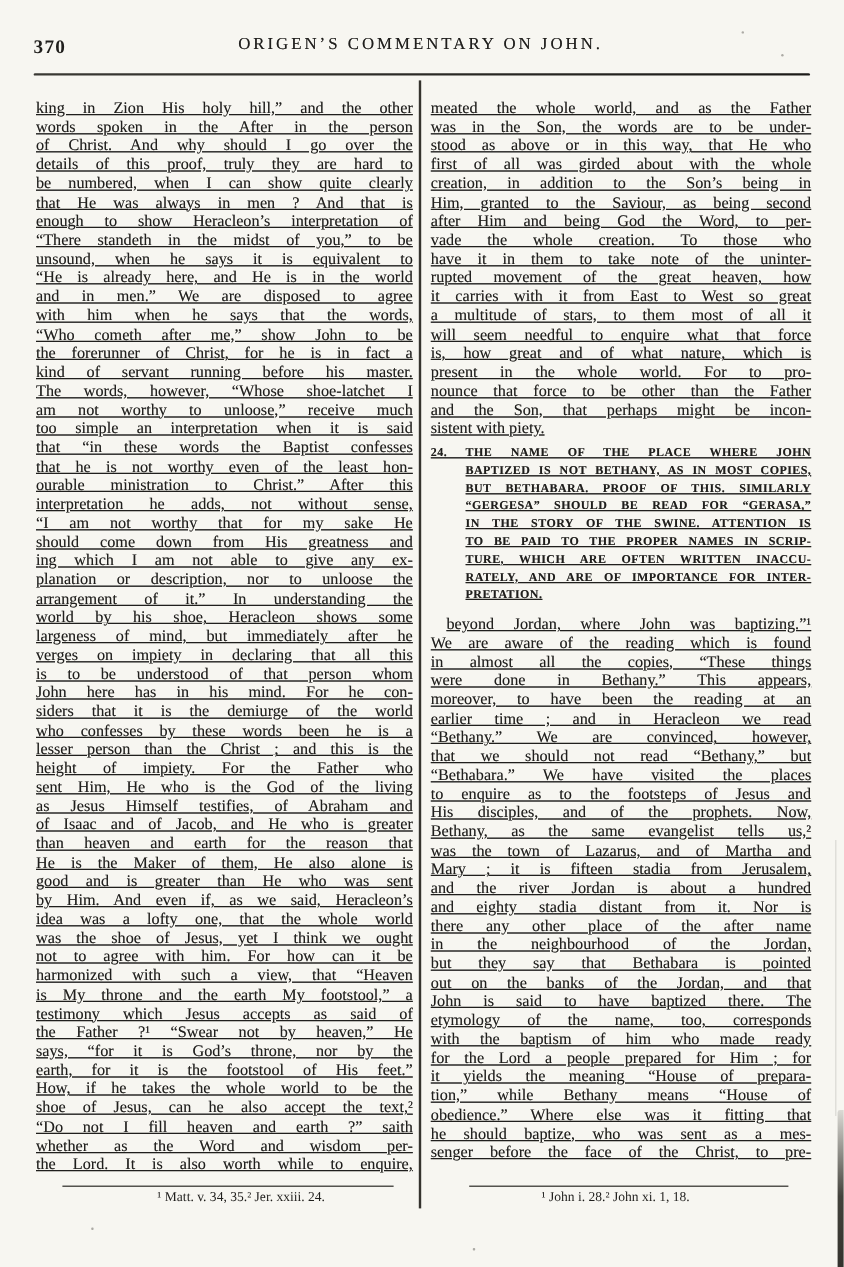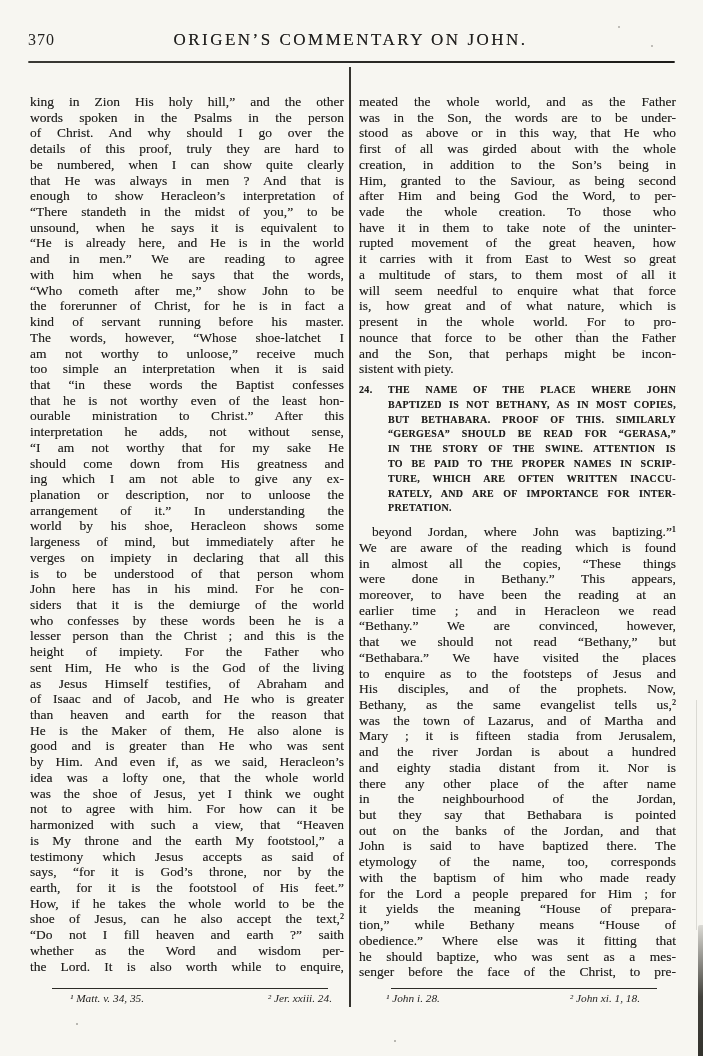--- a/index.html
+++ b/index.html
@@ -10,41 +10,42 @@
     color:#201f1d;
     position:relative;
     overflow:hidden;
   }
   .page { position:absolute; inset:0; }
 
   
   .header { position:absolute; top:28px; left:28px; right:30px; height:26px; }
   .page-number {
     position:absolute; left:0; top:3px;
-    font-size:16px; letter-spacing:1px;
+    font-size:16px; letter-spacing:1px;font-weight:bold;
   }
   .running-title {
-    text-align:center; font-size:17px; letter-spacing:2.5px;
+    text-align:center; font-size:14px; letter-spacing:2.5px;
     padding-top:2px; text-shadow:0 0 0.5px rgba(0,0,0,0.55);
   }
   .header-rule {
     position:absolute; top:61px; left:28px; width:647px; height:2.4px;
     background:linear-gradient(to right,#3a3934,#1c1b18);
     border-radius:2px/1.5px;
   }
 
   
   .column-divider {
     position:absolute; top:67px; left:349px; width:1.6px; height:940px;
     background:#35332e;
   }
   .col {
-    position:absolute; top:94px;
+    position:absolute; top:82px;
     font-size:13.5px; line-height:15.72px;
     text-shadow:0 0 0.4px rgba(20,20,20,0.45);
+    text-decoration:underline;
   }
   .col-left  { left:30px;  width:314px; }
   .col-right { left:359px; width:317px; }
 
   .line {
     text-align:justify;
     text-align-last:justify;
     white-space:nowrap;
     overflow:visible;
   }
@@ -64,21 +65,21 @@
 
   
   .footnotes { position:absolute; width:314px; top:988px; font-size:11.3px; }
   .footnotes-left  { left:30px; }
   .footnotes-right { left:359px; width:317px; }
   .footnote-separator {
     height:0; border-top:1.4px solid #2c2b27;
     width:88%; margin:0 0 3px 7%;
   }
   .footnotes-right .footnote-separator { width:84%; margin-left:10%; }
-  .footnote-row { display:flex; justify-content:space-between;font-style:italic; }
+  .footnote-row { display:flex; justify-content:center; }
   .footnotes-left  .footnote-row { padding-left:40px; padding-right:12px; }
   .footnotes-right .footnote-row { padding-left:27px; padding-right:36px; }
 
   
   .scan-edge-right {
     position:absolute; right:0; top:925px; width:5px; height:131px;
     background:linear-gradient(to bottom, rgba(60,58,50,0.15), rgba(35,34,28,0.85) 55%, rgba(30,29,24,0.9));
     border-radius:2px 0 0 0;
   }
   .scan-edge-faint {
@@ -101,30 +102,30 @@
     <div class="page-number">370</div>
     <div class="running-title">ORIGEN’S COMMENTARY ON JOHN.</div>
   </div>
   <div class="header-rule"></div>
 
   <div class="column-divider"></div>
 
   <div class="col col-left">
     <div class="para">
         <div class="line">king in Zion His holy hill,” and the other</div>
-        <div class="line">words spoken in the Psalms in the person</div>
+        <div class="line">words spoken in the After in the person</div>
         <div class="line">of Christ. And why should I go over the</div>
         <div class="line">details of this proof, truly they are hard to</div>
         <div class="line">be numbered, when I can show quite clearly</div>
         <div class="line">that He was always in men ? And that is</div>
         <div class="line">enough to show Heracleon’s interpretation of</div>
         <div class="line">“There standeth in the midst of you,” to be</div>
         <div class="line">unsound, when he says it is equivalent to</div>
         <div class="line">“He is already here, and He is in the world</div>
-        <div class="line">and in men.” We are reading to agree</div>
+        <div class="line">and in men.” We are disposed to agree</div>
         <div class="line">with him when he says that the words,</div>
         <div class="line">“Who cometh after me,” show John to be</div>
         <div class="line">the forerunner of Christ, for he is in fact a</div>
         <div class="line">kind of servant running before his master.</div>
         <div class="line">The words, however, “Whose shoe-latchet I</div>
         <div class="line">am not worthy to unloose,” receive much</div>
         <div class="line">too simple an interpretation when it is said</div>
         <div class="line">that “in these words the Baptist confesses</div>
         <div class="line">that he is not worthy even of the least hon-</div>
         <div class="line">ourable ministration to Christ.” After this</div>
@@ -149,20 +150,21 @@
         <div class="line">than heaven and earth for the reason that</div>
         <div class="line">He is the Maker of them, He also alone is</div>
         <div class="line">good and is greater than He who was sent</div>
         <div class="line">by Him. And even if, as we said, Heracleon’s</div>
         <div class="line">idea was a lofty one, that the whole world</div>
         <div class="line">was the shoe of Jesus, yet I think we ought</div>
         <div class="line">not to agree with him. For how can it be</div>
         <div class="line">harmonized with such a view, that “Heaven</div>
         <div class="line">is My throne and the earth My footstool,” a</div>
         <div class="line">testimony which Jesus accepts as said of</div>
+        <div class="line">the Father ?¹ “Swear not by heaven,” He</div>
         <div class="line">says, “for it is God’s throne, nor by the</div>
         <div class="line">earth, for it is the footstool of His feet.”</div>
         <div class="line">How, if he takes the whole world to be the</div>
         <div class="line">shoe of Jesus, can he also accept the text,²</div>
         <div class="line">“Do not I fill heaven and earth ?” saith</div>
         <div class="line">whether as the Word and wisdom per-</div>
         <div class="line">the Lord. It is also worth while to enquire,</div>
       </div>
   </div>
 

